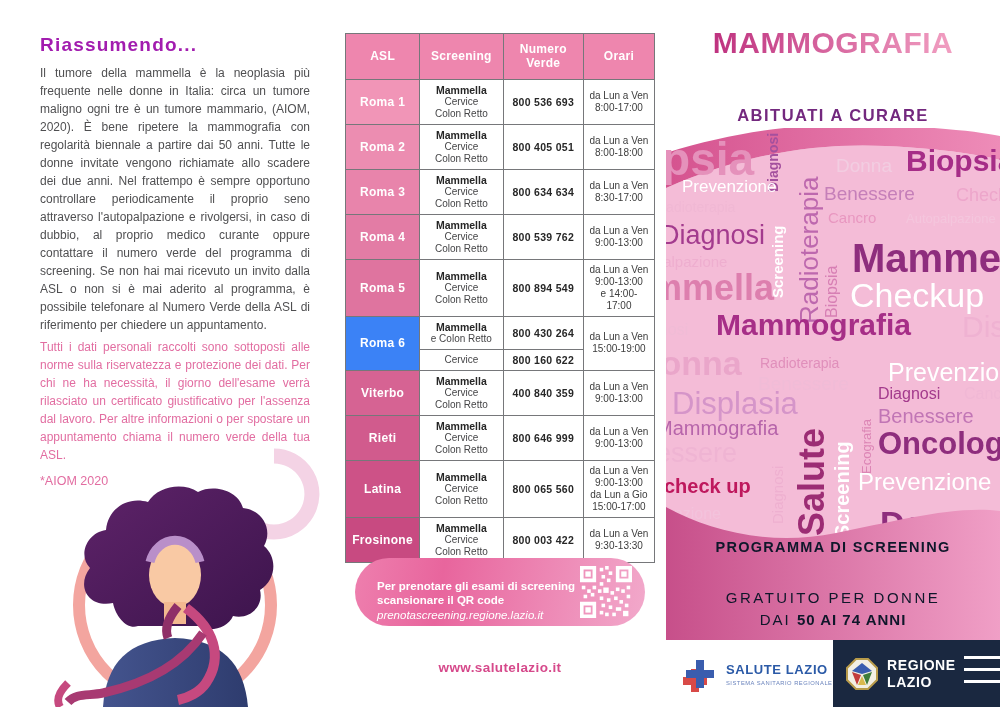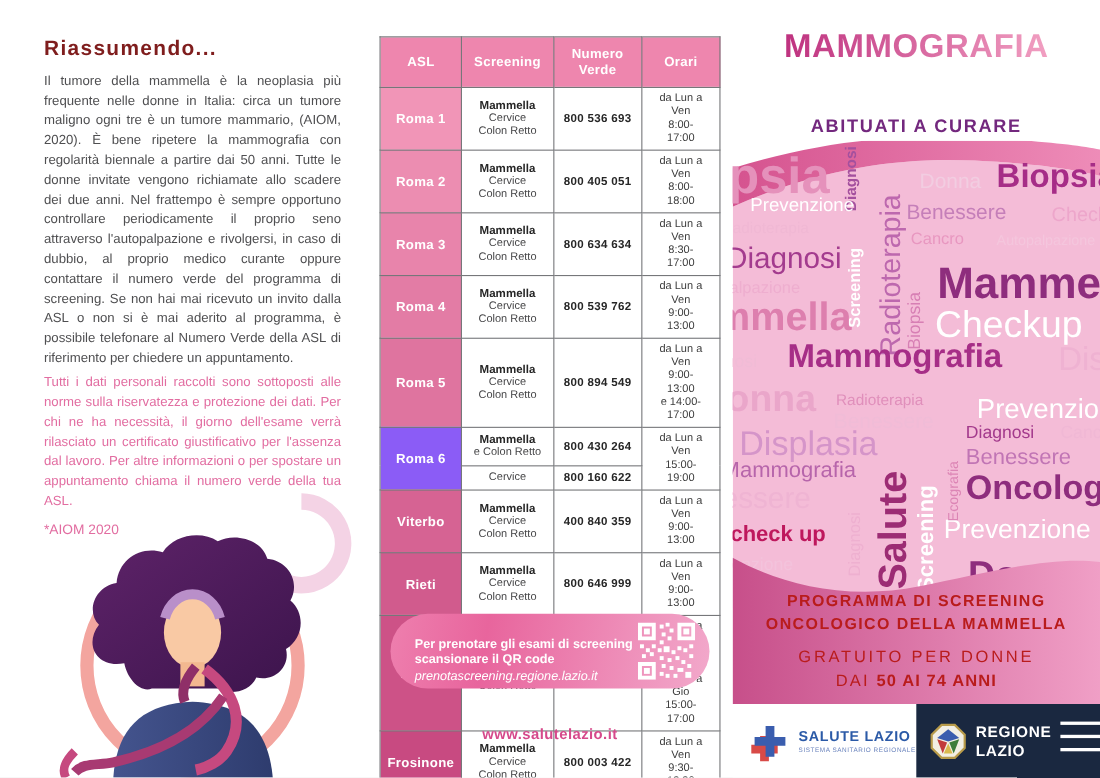--- a/index.html
+++ b/index.html
@@ -1,39 +1,39 @@
 <!DOCTYPE html>
 <html><head>
 <meta charset="utf-8">
 <style>
   * { margin:0; padding:0; box-sizing:border-box; }
   body { background:#e8e8e8; font-family:"Liberation Sans", sans-serif; }
   .page { position:relative; width:1000px; height:707px; background:#ffffff; overflow:hidden; margin:0 auto; }
 
   
   .panel-left { position:absolute; left:0; top:0; width:333px; height:707px; }
-  .left-title { position:absolute; left:40px; top:34px; font-size:19px; font-weight:600; letter-spacing:1.2px; color:#7f1d1d; }
+  .left-title { position:absolute; left:40px; top:34px; font-size:19px; font-weight:600; letter-spacing:1.2px; color:#a21caf; }
   .para { position:absolute; left:40px; width:270px; font-size:12px; line-height:18px; text-align:justify; color:#4f4f51; }
   .para1 { top:64px; }
   .para2 { top:338px; color:#e26da1; }
   .footnote { position:absolute; left:40px; top:474px; font-size:12.5px; color:#e26da1; }
   .crescent-svg { position:absolute; left:228px; top:448px; }
   .woman-svg { position:absolute; left:28px; top:478px; }
 
   
   .panel-mid { position:absolute; left:333px; top:0; width:333px; height:707px; }
   table.asl { position:absolute; left:12px; top:33px; width:310px; border-collapse:collapse; table-layout:fixed; }
   table.asl th, table.asl td { border:1px solid #76777a; text-align:center; vertical-align:middle; }
   table.asl th { background:#ee86ae; color:#fff; font-size:12px; font-weight:700; letter-spacing:0.3px; padding:8px 2px; line-height:1.2; }
   td.asl-cell { color:#fff; font-weight:700; font-size:12px; letter-spacing:0.3px; }
   td.scr-cell { background:#fff; padding:4px 2px; }
   .scr-bold { font-weight:700; font-size:10.5px; color:#272727; line-height:12px; }
   .scr-line { font-size:10px; color:#454547; line-height:12px; }
   td.num-cell { background:#fff; font-weight:700; font-size:10.5px; color:#272727; letter-spacing:0.3px; }
-  td.ora-cell { background:#fff; padding:4px 15px; }
+  td.ora-cell { background:#fff; padding:4px 5px; }
   .ora-line { font-size:10px; color:#3c3c3c; line-height:12px; }
   .qr-pill { position:absolute; left:22px; top:558px; width:290px; height:68px; border-radius:34px;
              background:linear-gradient(100deg,#ee7fae 0%,#e8659d 30%,#f2a9cb 100%);
              display:flex; align-items:center; padding:0 13px 0 22px; }
   .qr-text { width:200px; color:#fff;margin-top:18px; }
   .qr-bold { font-size:11.5px; font-weight:700; line-height:14px; }
   .qr-url { font-size:11.5px; font-style:italic; line-height:15px; margin-top:1px; }
   .qr-svg { margin-left:auto; }
   .site-link { position:absolute; left:12px; top:660px; width:310px; text-align:center;
                font-size:13.5px; font-weight:700; color:#d6498b; letter-spacing:0.4px; }
@@ -43,21 +43,21 @@
   .cover-title { position:absolute; top:26px; width:100%; text-align:center; font-size:30px; font-weight:800; letter-spacing:0.5px;
                  color:#c94a8a; background:linear-gradient(90deg,#bf3380 15%,#f4a5c5 90%);
                  -webkit-background-clip:text; background-clip:text; -webkit-text-fill-color:transparent; }
   .cover-sub { position:absolute; top:64px; width:100%; text-align:center; font-size:16.5px; font-weight:700;
                letter-spacing:1.5px; color:#73287e; line-height:1.45;margin-top:40px; }
   .cloud { position:absolute; left:0; top:128px; width:334px; height:425px; overflow:hidden; }
   .cloud-bg { position:absolute; left:0; top:0; }
   .cloud-word { position:absolute; white-space:nowrap; line-height:1; }
   .band { position:absolute; left:0; top:495px; width:334px; height:145px; }
   .band-svg { position:absolute; left:0; top:0; }
-  .band-text { position:absolute; width:100%; text-align:center; color:#b91c1c; }
+  .band-text { position:absolute; width:100%; text-align:center; color:#0f172a; }
   .band-l1 { top:44px; font-size:14.5px; font-weight:700; letter-spacing:1.3px; }
   .band-l2 { top:65px; font-size:14.5px; font-weight:700; letter-spacing:1.3px; }
   .band-gratuito { top:94px; font-size:15px; font-weight:400; letter-spacing:2.5px; }
   .band-dai { top:116px; font-size:15px; font-weight:400; letter-spacing:2px; }
   .band-dai b { font-weight:800; letter-spacing:1px; }
   .logos { position:absolute; left:0; top:640px; width:334px; height:67px; display:flex; }
   .salute { width:167px; height:67px; background:#fff; display:flex; align-items:center; padding-left:16px; }
   .salute-txt { margin-left:8px; }
   .salute-name { font-size:13px; font-weight:700; color:#2b5aa7; letter-spacing:0.6px; }
   .salute-sub { font-size:5.8px; color:#6b84bd; letter-spacing:0.5px; margin-top:3px; }
@@ -182,21 +182,21 @@
               <div class="scr-line">Colon Retto</div>
             </td>
             <td class="num-cell">800 894 549</td>
             <td class="ora-cell" rowspan="1">
               <div class="ora-line">da Lun a Ven</div>
               <div class="ora-line">9:00-13:00</div>
               <div class="ora-line">e 14:00-17:00</div>
             </td>
           </tr>
           <tr>
-            <td class="asl-cell" rowspan="2" style="background: #8b5cf6; margin-top: 41px;">Roma 6</td>
+            <td class="asl-cell" rowspan="2" style="background: #3b82f6; margin-top: 41px;">Roma 6</td>
             <td class="scr-cell">
               <div class="scr-bold">Mammella</div>
               <div class="scr-line">e Colon Retto</div>
             </td>
             <td class="num-cell">800 430 264</td>
             <td class="ora-cell" rowspan="2">
               <div class="ora-line">da Lun a Ven</div>
               <div class="ora-line">15:00-19:00</div>
             </td>
           </tr>
@@ -378,21 +378,20 @@
       <svg class="band-svg" width="334" height="145" viewBox="0 0 334 145">
         <defs>
           <linearGradient id="bandG" x1="0" y1="0" x2="1" y2="0">
             <stop offset="0" stop-color="#c74f8a"></stop>
               <stop offset="1" stop-color="#f09fc6"></stop>
           </linearGradient>
         </defs>
         <path d="M0,12 C40,34 100,52 170,38 C230,26 290,10 334,16 L334,145 L0,145 Z" fill="url(#bandG)"></path>
       </svg>
       <div class="band-text band-l1">PROGRAMMA DI SCREENING</div>
-      <div class="band-text band-l2">ONCOLOGICO DELLA MAMMELLA</div>
       <div class="band-text band-gratuito">GRATUITO PER DONNE</div>
       <div class="band-text band-dai">
         <span>DAI </span><b>50 AI 74 ANNI</b>
       </div>
     </div>
 
     <div class="logos">
       <div class="salute">
         <svg width="36" height="36" viewBox="0 0 36 36">
           <path d="M4,18 h8 v-8 h8 v8 h8 v8 h-8 v8 h-8 v-8 h-8 Z" fill="#d84a47" transform="translate(-3,3)"></path>

